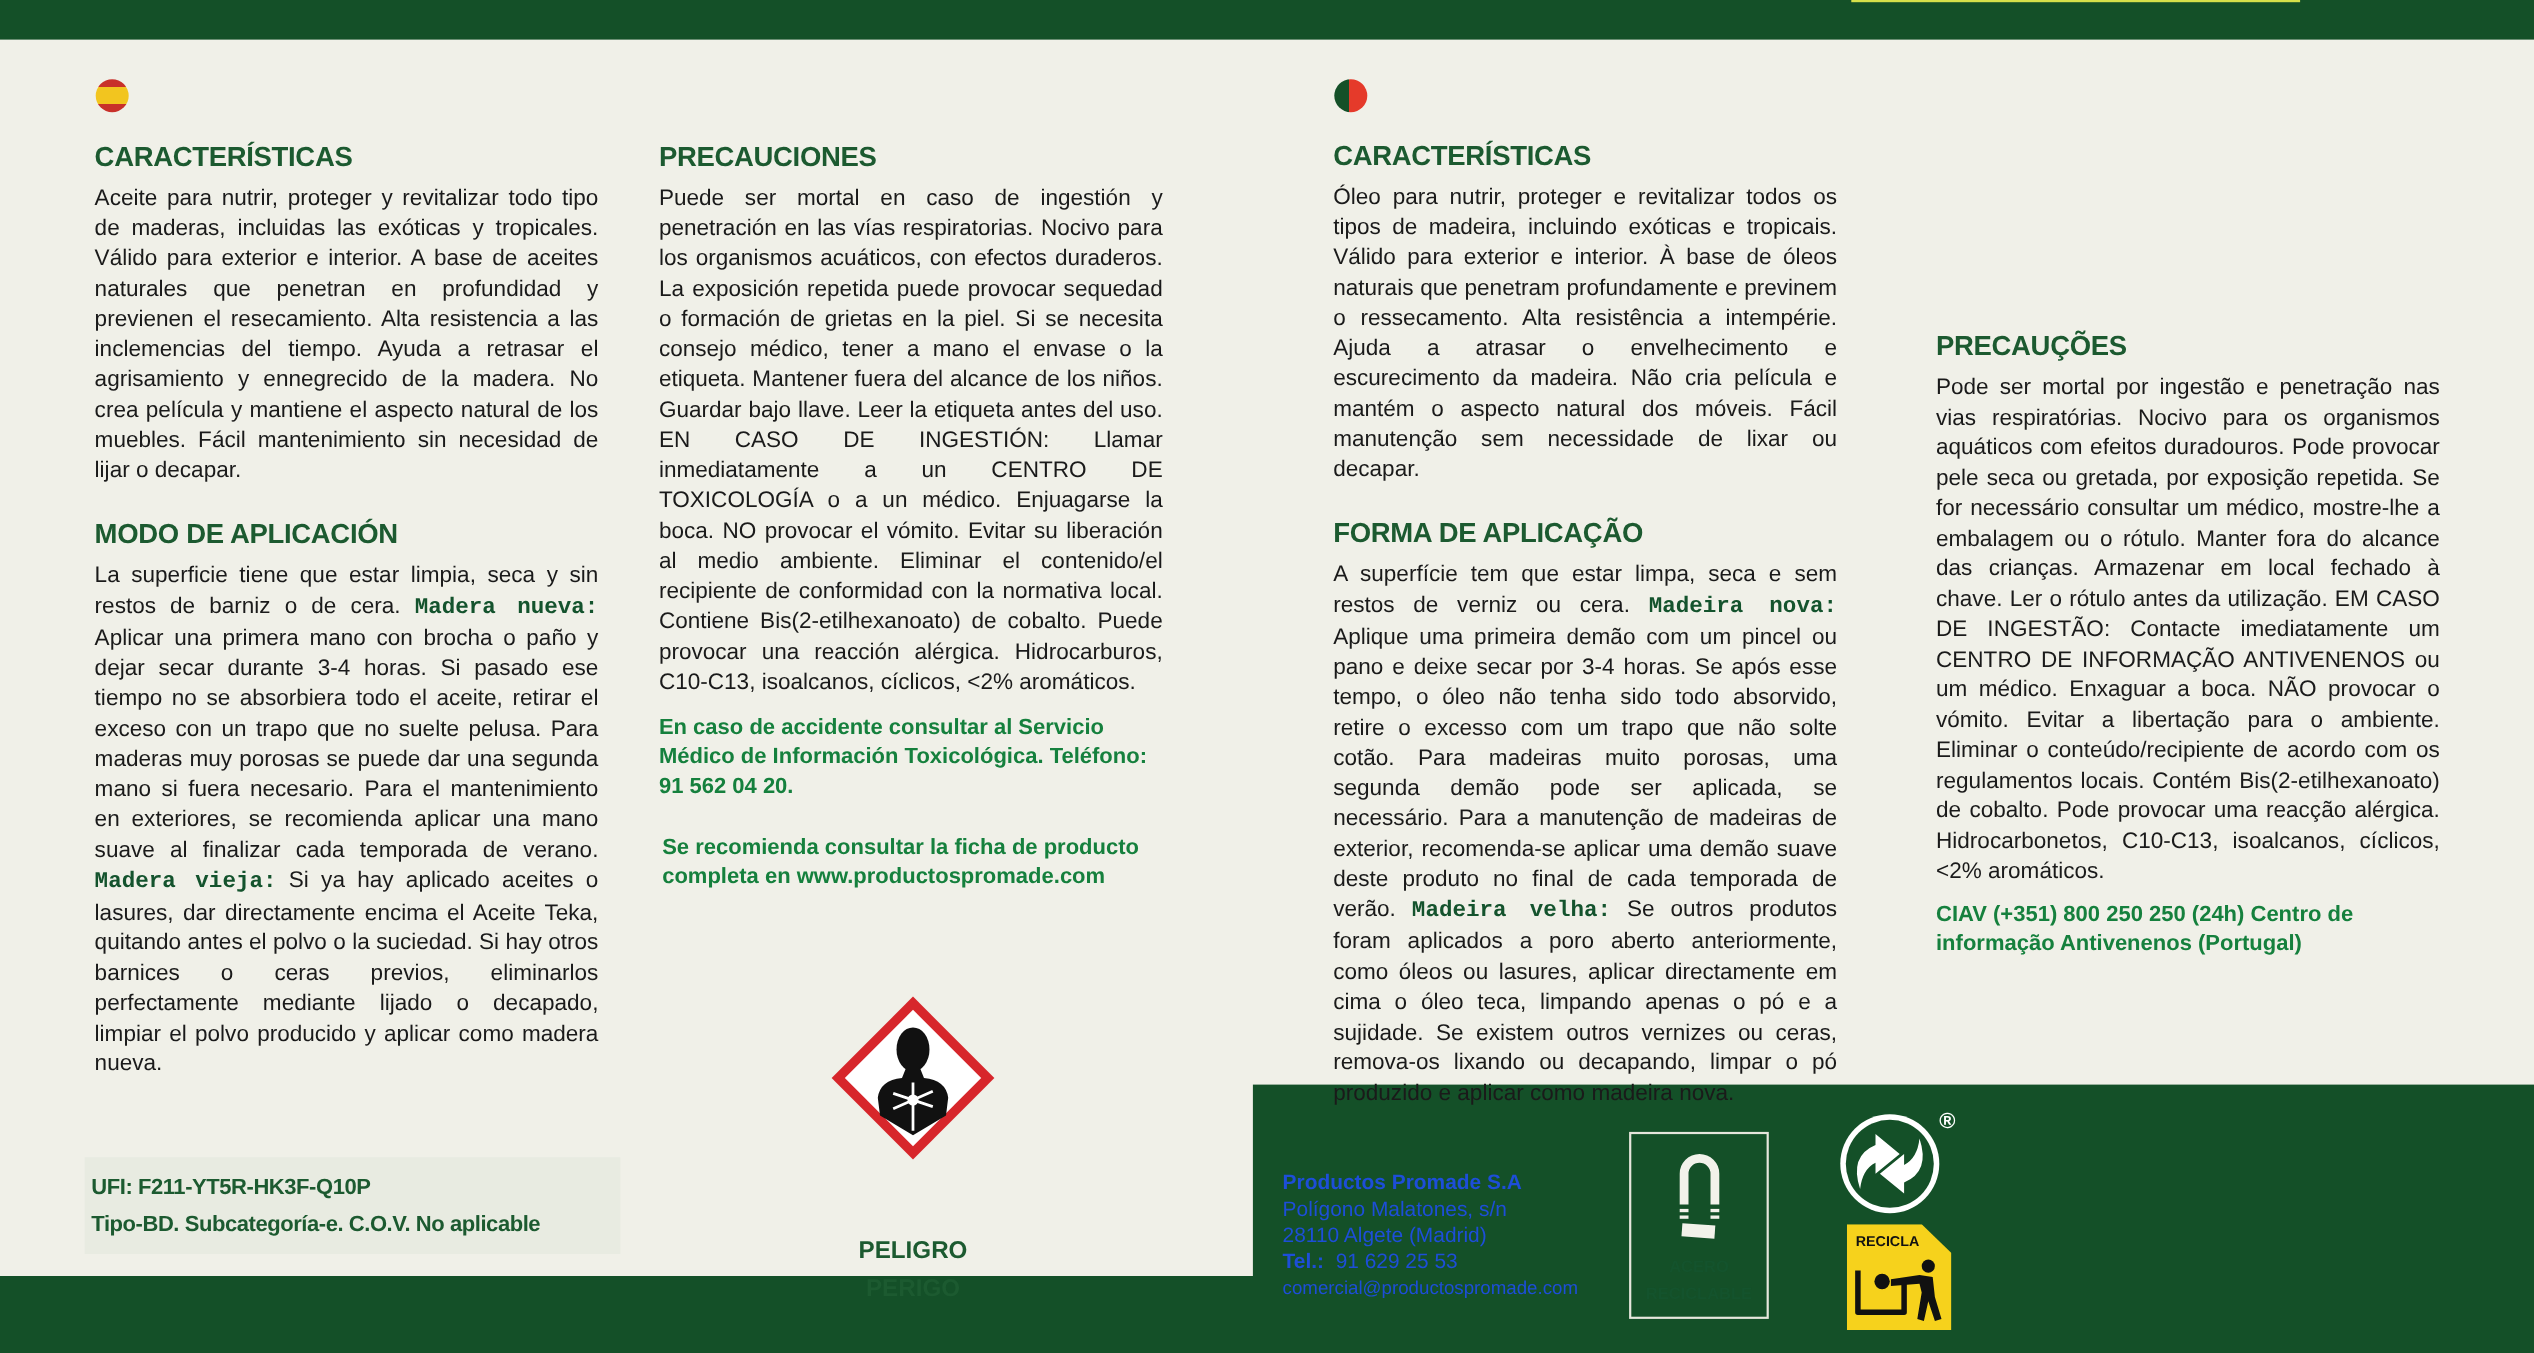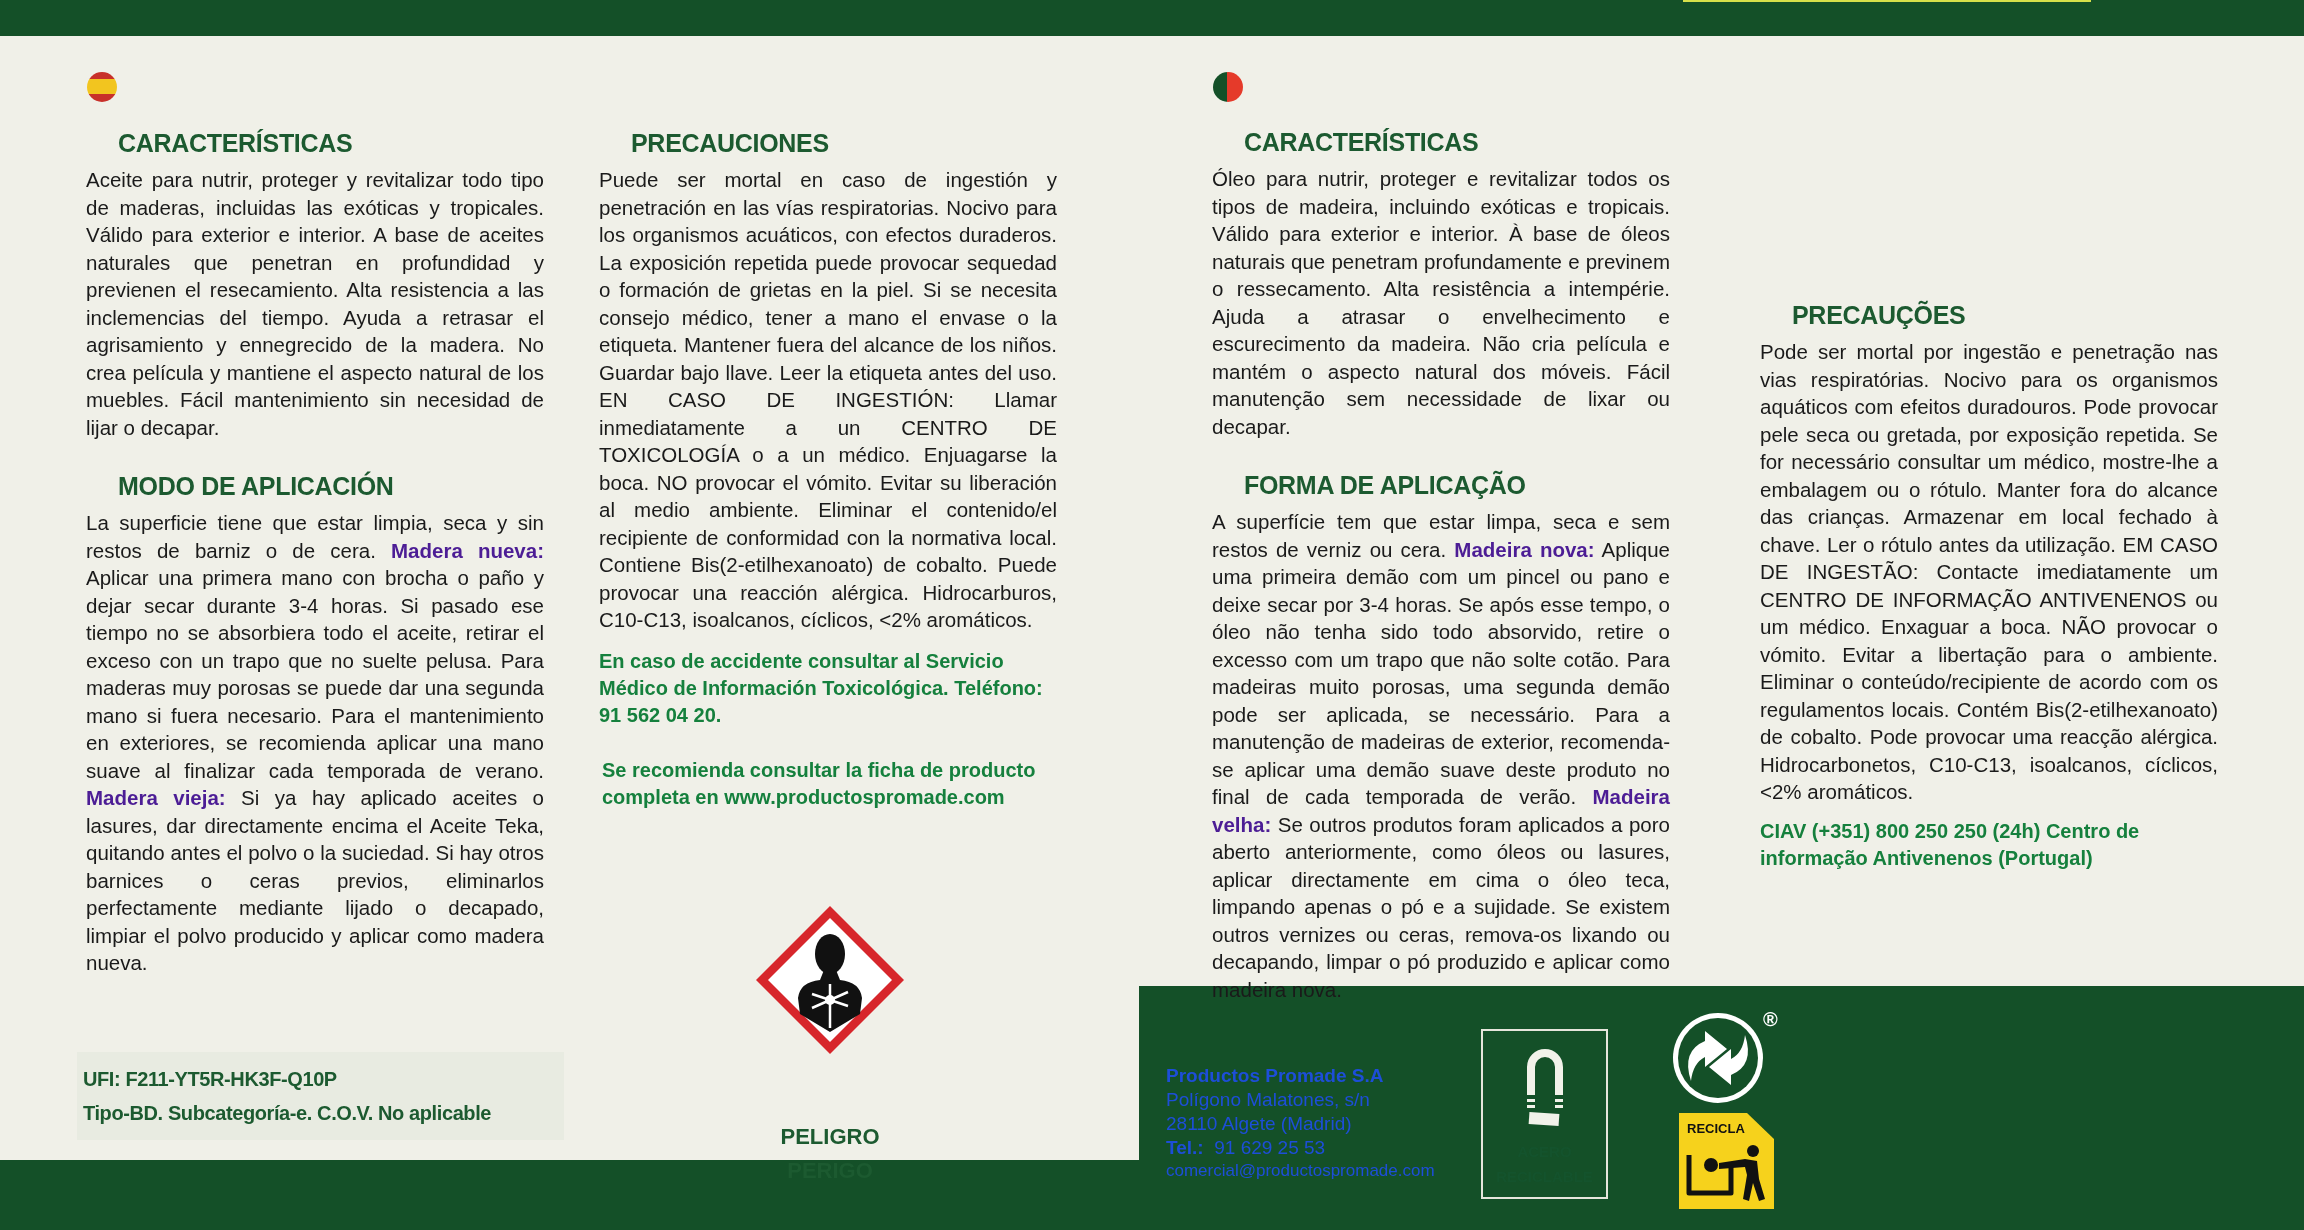--- a/index.html
+++ b/index.html
@@ -8,23 +8,23 @@
   .topbar { position:absolute; left:0; top:0; width:2304px; height:36px; background:#145028; }
   .topbar-accent { position:absolute; left:1683px; top:0; width:408px; height:2px; background:#d6e04a; }
   .bottomband { position:absolute; left:0; top:1160px; width:2304px; height:70px; background:#145028; }
   .footer-panel { position:absolute; left:1139px; top:986px; width:1165px; height:180px; background:#145028; }
 
   .flag { position:absolute; width:30px; height:30px; border-radius:50%; overflow:hidden; }
   .flag-es { left:87px; top:72px; background:linear-gradient(#c8302a 0 25%, #f2c51f 25% 75%, #c8302a 75% 100%); }
   .flag-pt { left:1213px; top:72px; background:linear-gradient(90deg, #145028 0 45%, #e53a2a 45% 100%); }
 
   .col { position:absolute; width:458px; }
-  .h { font-weight:700; color:#1c5a30; font-size:25px; letter-spacing:-0.3px; line-height:30px; margin-bottom:8px;margin-left:32px; }
+  .h { font-weight:700; color:#1c5a30; font-size:25px; letter-spacing:-0.3px; line-height:30px; margin-bottom:8px; }
   .p { font-size:20.5px; line-height:27.5px; text-align:justify; hyphens:manual; }
-  .p b { color:#4c1d95; }
+  .p b { color:#14532d;font-family:Liberation Mono, monospace; }
   .gap { height:30px; }
   .note { font-weight:700; color:#15803d; font-size:20px; line-height:27px; }
 
   .ufi-box { position:absolute; left:77px; top:1052px; width:487px; height:88px; background:#e8ebe1; padding:10px 6px; }
   .ufi-line { font-weight:700; color:#1c5a30; font-size:20px; line-height:34px; letter-spacing:-0.4px; white-space:nowrap; }
 
   .hazard { position:absolute; left:752px; top:902px; width:156px; height:156px; }
   .signal { position:absolute; left:730px; top:1120px; width:200px; text-align:center; font-weight:700; color:#1c5a30; font-size:22px; line-height:34px; }
 
   .company { position:absolute; left:1166px; top:1064px; color:#1d4ed8; font-size:19px; line-height:24px; }

